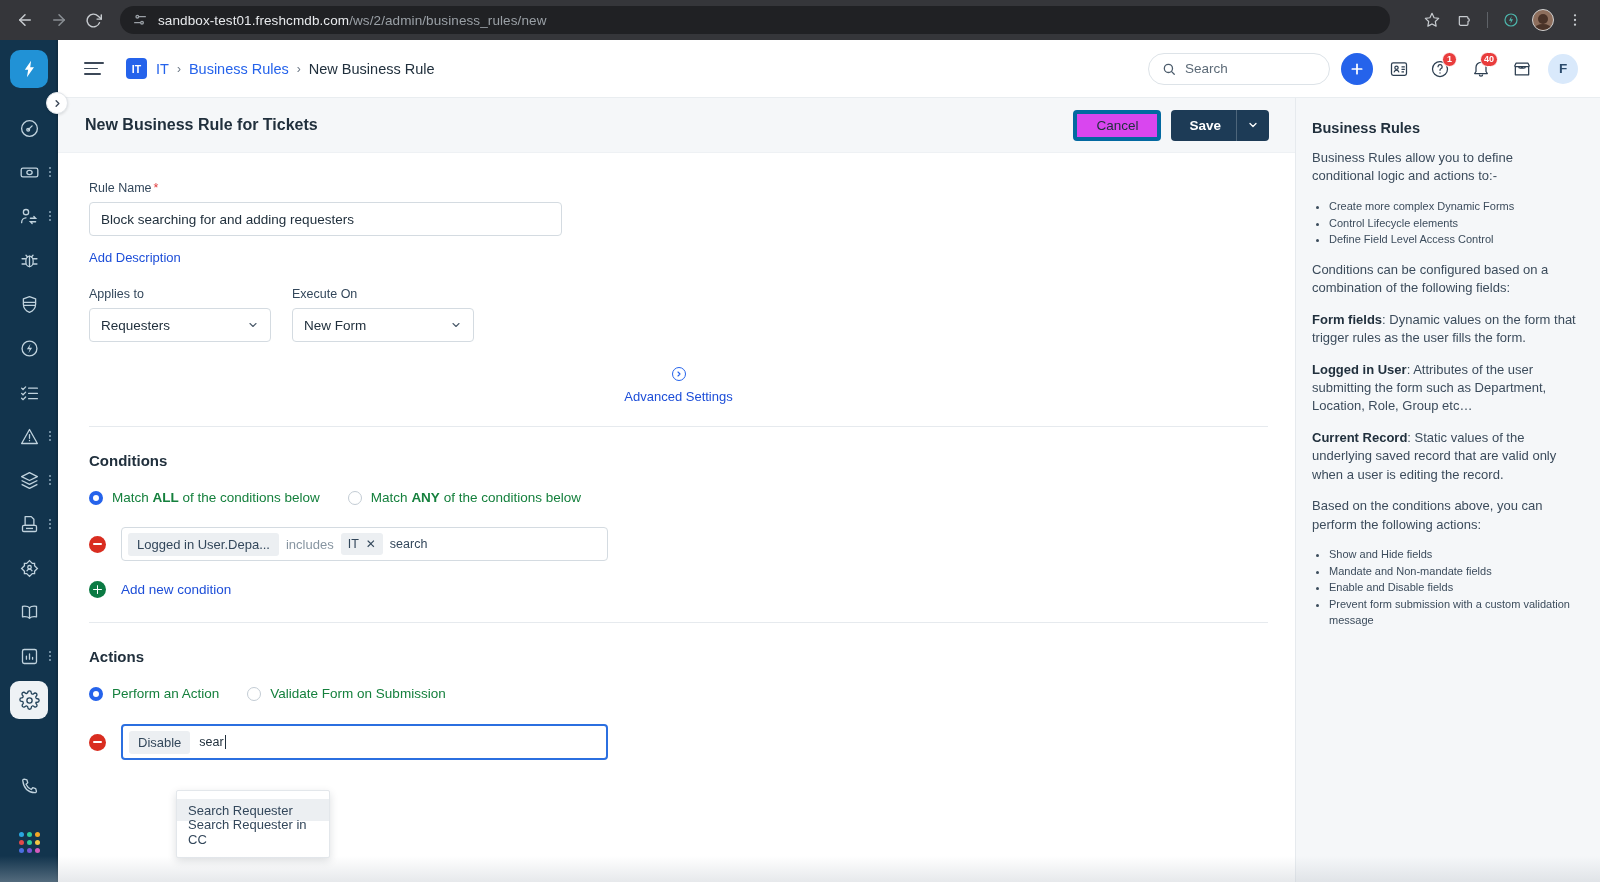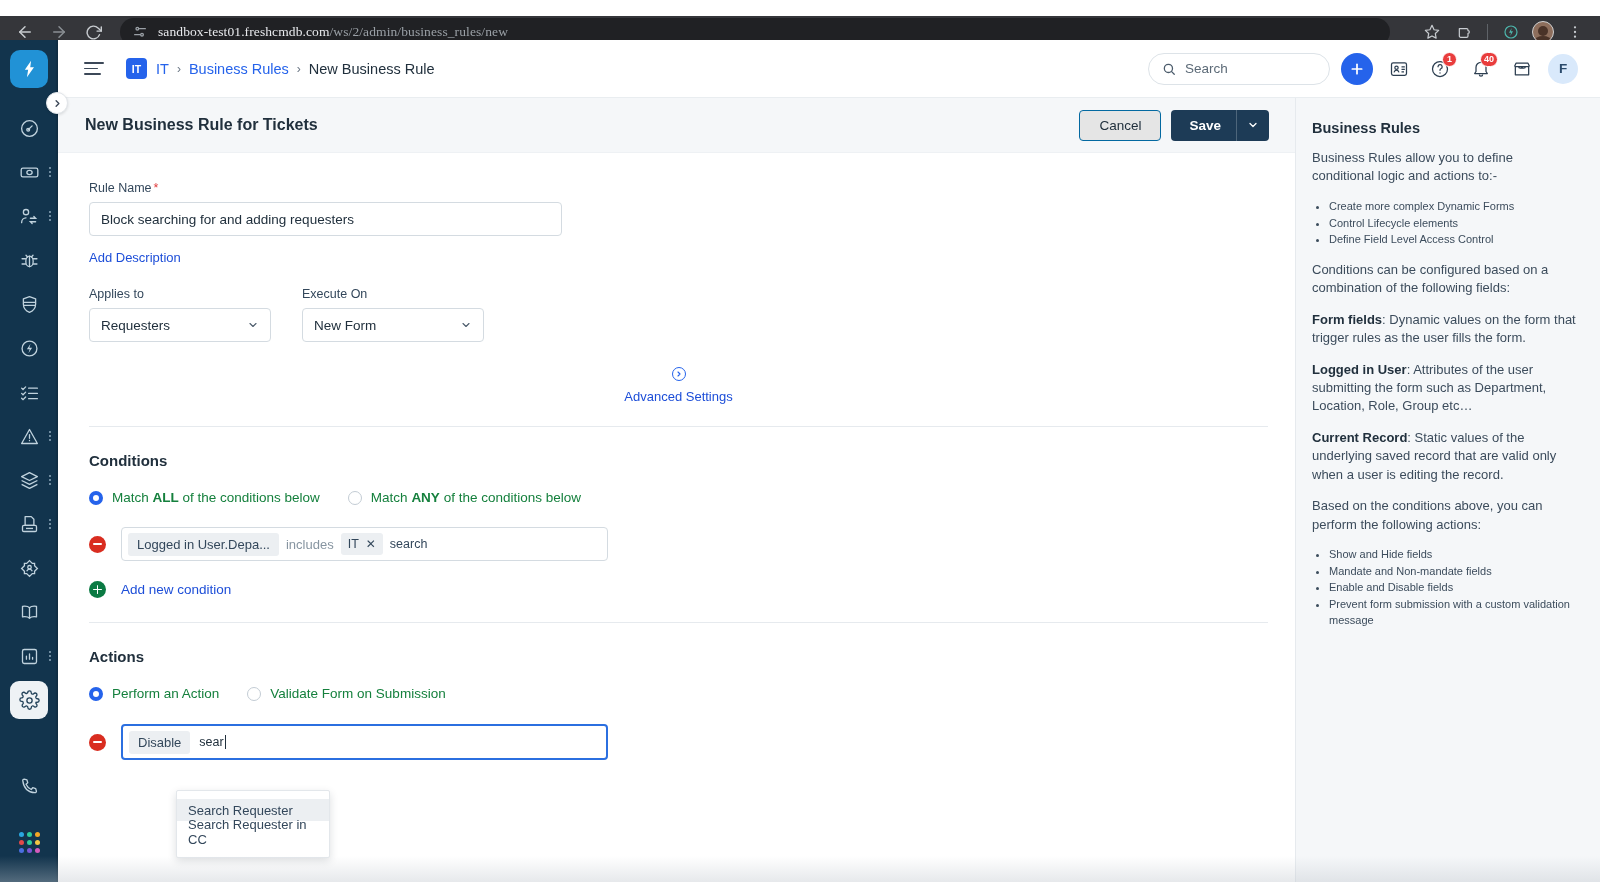--- a/index.html
+++ b/index.html
@@ -4,22 +4,22 @@
 <style>
   * { box-sizing: border-box; margin: 0; padding: 0; }
   html, body {
     width: 1600px; height: 882px;
     font-family: "Liberation Sans", sans-serif;
     background: #ffffff; overflow: hidden;
   }
 
   
   .browser-bar {
-    position: absolute; left: 0; top: 16px; width: 1600px; height: 32px;
-    background: #35363a; display: flex; align-items: center; padding: 0 10px; font-family: Liberation Serif, serif;
+    position: absolute; left: 0; top: 0; width: 1600px; height: 40px;
+    background: #35363a; display: flex; align-items: center; padding: 0 10px;
   }
   .nav-btn {
     width: 30px; height: 30px; border-radius: 50%;
     display: flex; align-items: center; justify-content: center;
     color: #c8ccd0; font-size: 16px; margin-right: 4px; flex: none;
   }
   .nav-btn svg { display: block; }
   .omnibox {
     flex: none; width: 1270px; height: 28px; background: #202124;
     border-radius: 14px; display: flex; align-items: center;
@@ -135,41 +135,41 @@
     position: absolute; left: 58px; top: 58px; width: 1237px; height: 784px;
     background: #fff; overflow: hidden;
   }
   .page-head {
     height: 55px; background: #f5f7f9; display: flex; align-items: center;
     padding: 0 26px 0 27px; border-bottom: 1px solid #eef1f4;
   }
   .page-title { font-size: 16px; font-weight: bold; color: #21303d; }
   .head-actions { margin-left: auto; display: flex; align-items: center; gap: 10px; }
   .btn-cancel {
-    height: 31px; padding: 0 19px; border: 1px solid #0369a1; border-radius: 4px;
-    background: #e5e5e5; font-size: 13.5px; color: #21303d; display: flex; align-items: center;
+    height: 31px; padding: 0 19px; border: 4px solid #0369a1; border-radius: 4px;
+    background: #d946ef; font-size: 13.5px; color: #21303d; display: flex; align-items: center;
   }
   .btn-save {
     height: 31px; border-radius: 4px; background: #1d3b56; color: #fff;
     display: flex; align-items: center; font-size: 13.5px; font-weight: 600;
   }
   .btn-save .lbl { padding: 0 15px 0 18px; }
   .btn-save .div { width: 1px; height: 31px; background: rgba(255,255,255,.22); }
   .btn-save .chev { padding: 0 10px; display: flex; align-items: center; }
 
   .form-area { padding: 28px 27px 0 31px; }
   .field-label { font-size: 12.5px; color: #33475b; margin-bottom: 7px; }
   .req { color: #e03a3a; margin-left: 2px; }
   .text-input {
     width: 473px; height: 34px; border: 1px solid #d4dbe1; border-radius: 4px;
     background: #fff; font-size: 13.5px; color: #21303d; padding: 0 11px;
     display: flex; align-items: center;
   }
   .link { color: #1d4ed8; font-size: 13px; }
-  .row-2 { display: flex; gap: 31px; margin-top: 21px; }
+  .row-2 { display: flex; gap: 21px; margin-top: 21px; }
   .select-box {
     height: 34px; border: 1px solid #d4dbe1; border-radius: 4px; background: #fff;
     display: flex; align-items: center; padding: 0 11px; font-size: 13.5px; color: #21303d;
   }
   .select-box .chev { margin-left: auto; color: #4b5b6b; display: flex; }
   .adv-row { display: flex; align-items: center; gap: 8px; margin-top: 25px; flex-direction: column; }
   .adv-circle {
     width: 14px; height: 14px; border-radius: 50%; border: 1px solid #2563eb;
     display: flex; align-items: center; justify-content: center; color: #2563eb;
   }

